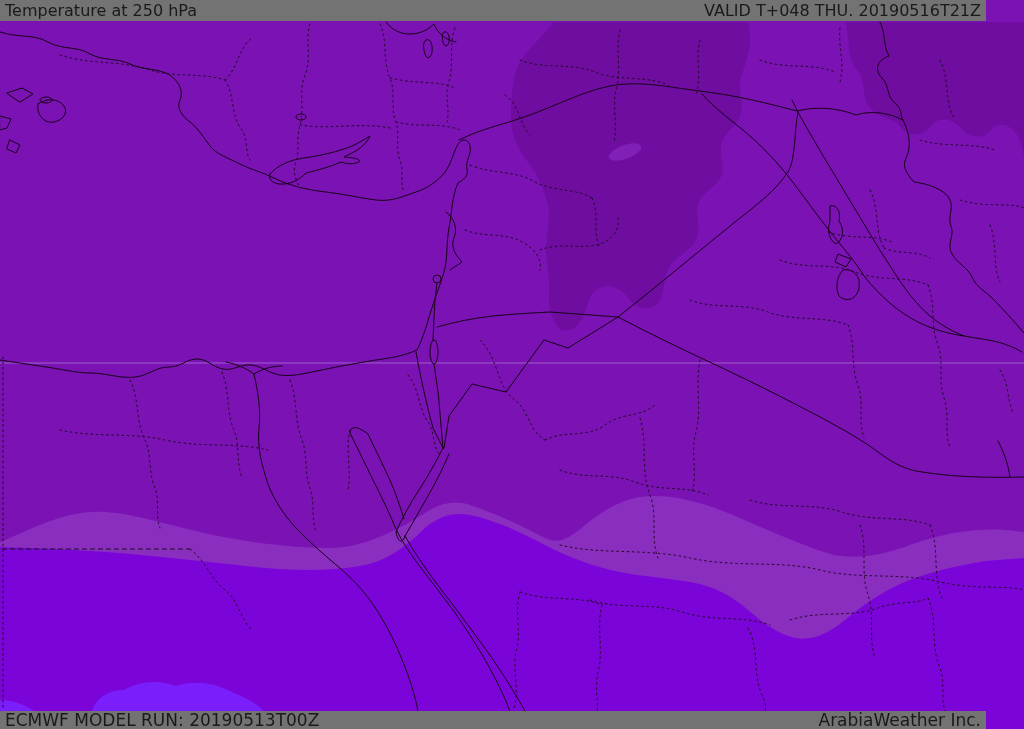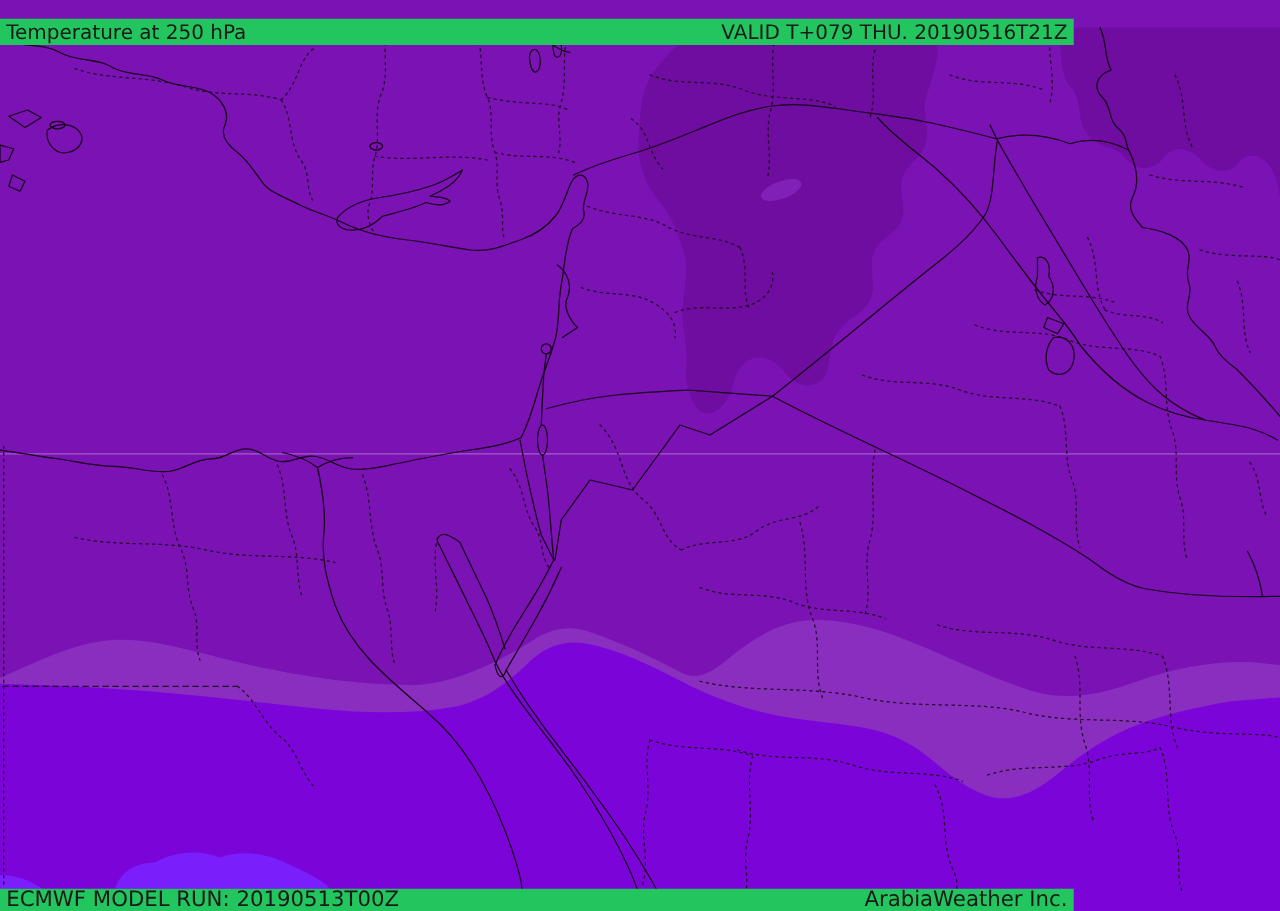--- a/index.html
+++ b/index.html
@@ -4,28 +4,27 @@
 <style>
   html,body{margin:0;padding:0;background:#ffffff;}
   #frame{
     position:relative;
     width:1024px;height:729px;
     overflow:hidden;
     font-family:"DejaVu Sans","Liberation Sans",sans-serif;
   }
   #map-svg{position:absolute;left:0;top:0;width:1024px;height:729px;}
   .bar{
-    position:absolute;left:0;width:859px;
-    background:#22c55e;
+    position:absolute;left:0;width:986px;
+    background:#737373;
     color:#1a1a1a;
     display:flex;justify-content:space-between;align-items:center;
     box-sizing:border-box;
     padding:0 5px;
     z-index:3;
-    margin-top:15px;
   }
   #top-bar{top:0;height:21px;font-size:16px;}
   #bottom-bar{bottom:0;height:18px;font-size:17px;}
   .bar span{white-space:nowrap;}
   .solid-line{fill:none;stroke:#190019;stroke-width:1;stroke-linejoin:round;stroke-linecap:round;}
   .dotted-line{fill:none;stroke:#210a26;stroke-width:1;stroke-dasharray:1.8 3.4;stroke-linecap:round;}
   .dashed-line{fill:none;stroke:#210a26;stroke-width:1;stroke-dasharray:5 3;}
   .graticule{fill:none;stroke:#c79ade;stroke-width:1;opacity:.55;}
   .lake{fill:none;stroke:#190019;stroke-width:1;}
 </style>
@@ -199,21 +198,21 @@
 
     <path class="solid-line" d="
       M 998 441 C 1004 452 1008 464 1010 477"></path>
 
     <path class="solid-line" d="
       M 386 22 C 392 30 400 34 410 34 C 420 34 428 30 434 24 C 438 34 446 40 456 42"></path>
   </svg>
 
   <div class="bar" id="top-bar">
     <span>Temperature at 250 hPa</span>
-    <span>VALID T+079 THU. 20190516T21Z</span>
+    <span>VALID T+048 THU. 20190516T21Z</span>
   </div>
 
   <div class="bar" id="bottom-bar">
     <span>ECMWF MODEL RUN: 20190513T00Z</span>
     <span>ArabiaWeather Inc.</span>
   </div>
 
 </div>
 
 </body></html>

